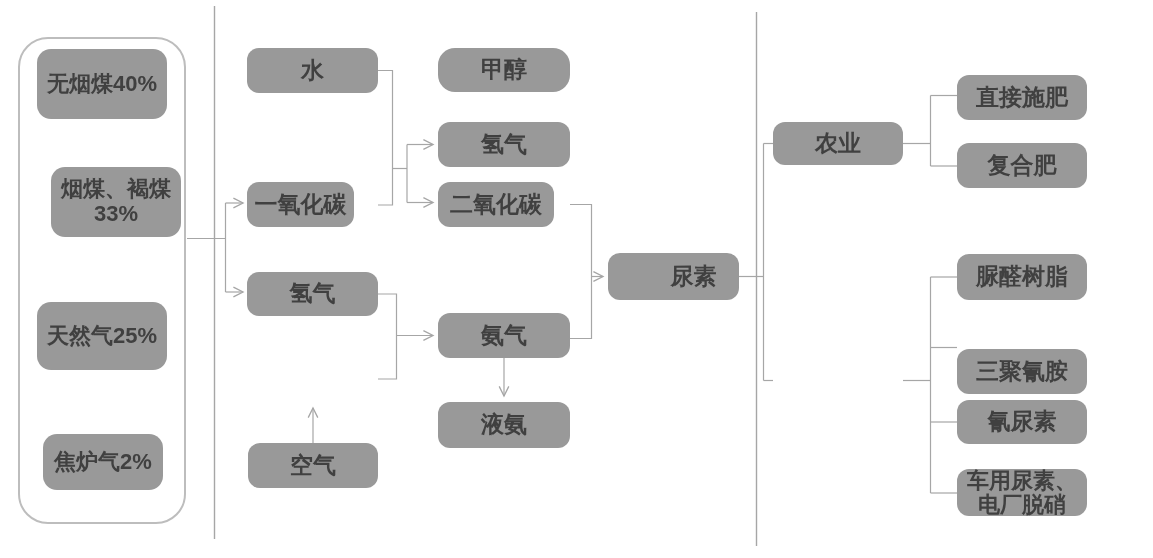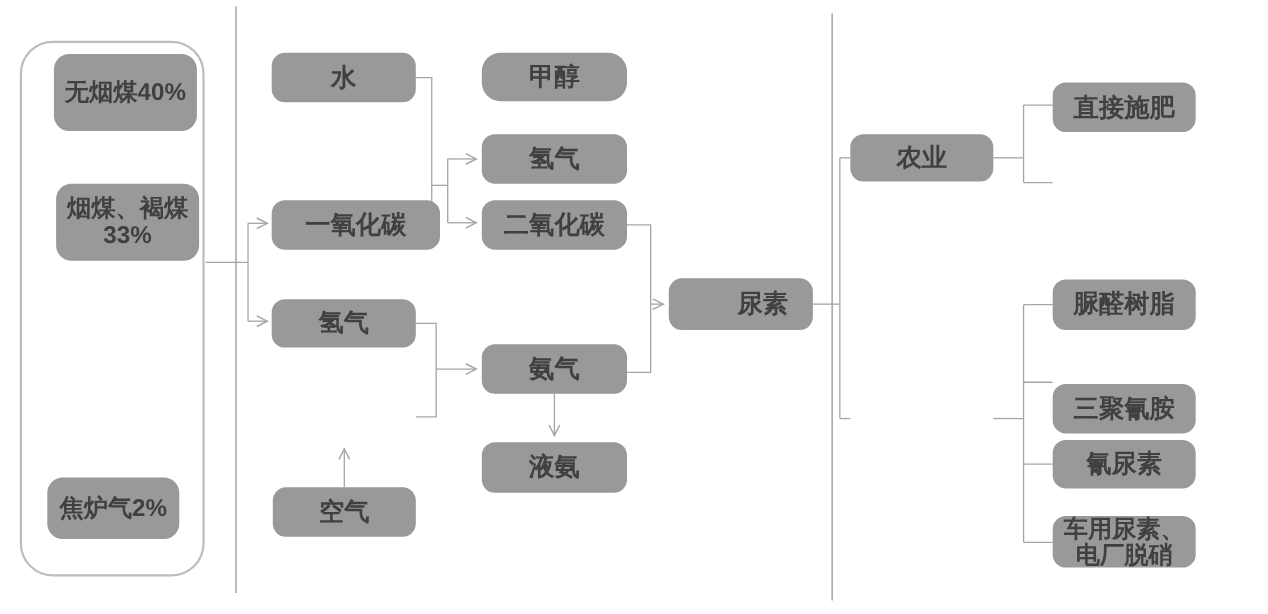--- a/index.html
+++ b/index.html
@@ -28,32 +28,32 @@
     text-align:center;
     white-space:pre-line;
     line-height:1.12;
   }
   .sources-box{
     position:absolute;left:18px;top:37px;width:168px;height:487px;
     border:2px solid var(--container-border);
     border-radius:30px;background:transparent;
   }
   .src{border-radius:14px;font-size:22px;}
-  #n-anthracite{left:37px;top:49px;width:130px;height:70px;margin-left:12px;}
+  #n-anthracite{left:37px;top:49px;width:130px;height:70px;}
   #n-bituminous-lignite{left:37px;top:167px;width:130px;height:70px;margin-left:14px;}
   #n-natural-gas{left:37px;top:302px;width:130px;height:68px;}
   #n-coke-oven-gas{left:43px;top:434px;width:120px;height:56px;text-align:center;}
   #n-water{left:247px;top:48px;width:131px;height:45px;}
-  #n-carbon-monoxide{left:247px;top:182px;width:153px;height:45px;}
+  #n-carbon-monoxide{left:247px;top:182px;width:107px;height:45px;}
   #n-hydrogen-1{left:247px;top:272px;width:131px;height:44px;}
   #n-nitrogen{left:247px;top:357px;width:131px;height:45px;}
   #n-air{left:248px;top:443px;width:130px;height:45px;}
   #n-methanol{left:438px;top:48px;width:132px;height:44px;border-radius:17px;}
   #n-hydrogen-2{left:438px;top:122px;width:132px;height:45px;}
-  #n-carbon-dioxide{left:438px;top:182px;width:132px;height:45px;}
+  #n-carbon-dioxide{left:438px;top:182px;width:116px;height:45px;}
   #n-ammonia{left:438px;top:313px;width:132px;height:45px;}
   #n-liquid-ammonia{left:438px;top:402px;width:132px;height:46px;}
   #n-urea{left:608px;top:253px;width:131px;height:47px;padding-left:40px;}
   #n-agriculture{left:773px;top:122px;width:130px;height:43px;}
   #n-industry{left:773px;top:358px;width:130px;height:45px;}
   #n-direct-fertilization{left:957px;top:75px;width:130px;height:45px;}
   #n-compound-fertilizer{left:957px;top:143px;width:130px;height:45px;}
   #n-urea-formaldehyde-resin{left:957px;top:254px;width:130px;height:46px;}
   #n-melamine{left:957px;top:325px;width:130px;height:45px;margin-top:24px;}
   #n-cyanurea{left:957px;top:400px;width:130px;height:44px;}
@@ -133,37 +133,39 @@
       <path class="ln" d="M930.5,422 H957"></path>
       <path class="ln" d="M930.5,493 H957"></path>
     </g>
   </svg>
 
   <div class="sources-box"></div>
 
   <div class="node src" id="n-anthracite">无烟煤40%</div>
   <div class="node src" id="n-bituminous-lignite">烟煤、褐煤
 33%</div>
+  <div class="node src" id="n-natural-gas">天然气25%</div>
   <div class="node src" id="n-coke-oven-gas">焦炉气2%</div>
 
   <div class="node" id="n-water">水</div>
   <div class="node" id="n-carbon-monoxide">一氧化碳</div>
   <div class="node" id="n-hydrogen-1">氢气</div>
   <div class="node" id="n-air">空气</div>
 
   <div class="node" id="n-methanol">甲醇</div>
   <div class="node" id="n-hydrogen-2">氢气</div>
   <div class="node" id="n-carbon-dioxide">二氧化碳</div>
   <div class="node" id="n-ammonia">氨气</div>
   <div class="node" id="n-liquid-ammonia">液氨</div>
 
   <div class="node" id="n-urea">尿素</div>
 
   <div class="node" id="n-agriculture">农业</div>
 
   <div class="node" id="n-direct-fertilization">直接施肥</div>
+  <div class="node" id="n-compound-fertilizer">复合肥</div>
   <div class="node" id="n-urea-formaldehyde-resin">脲醛树脂</div>
   <div class="node" id="n-melamine">三聚氰胺</div>
   <div class="node" id="n-cyanurea">氰尿素</div>
   <div class="node" id="n-vehicle-urea-denox">车用尿素、
 电厂脱硝</div>
 
 </div>
 
 </body></html>

